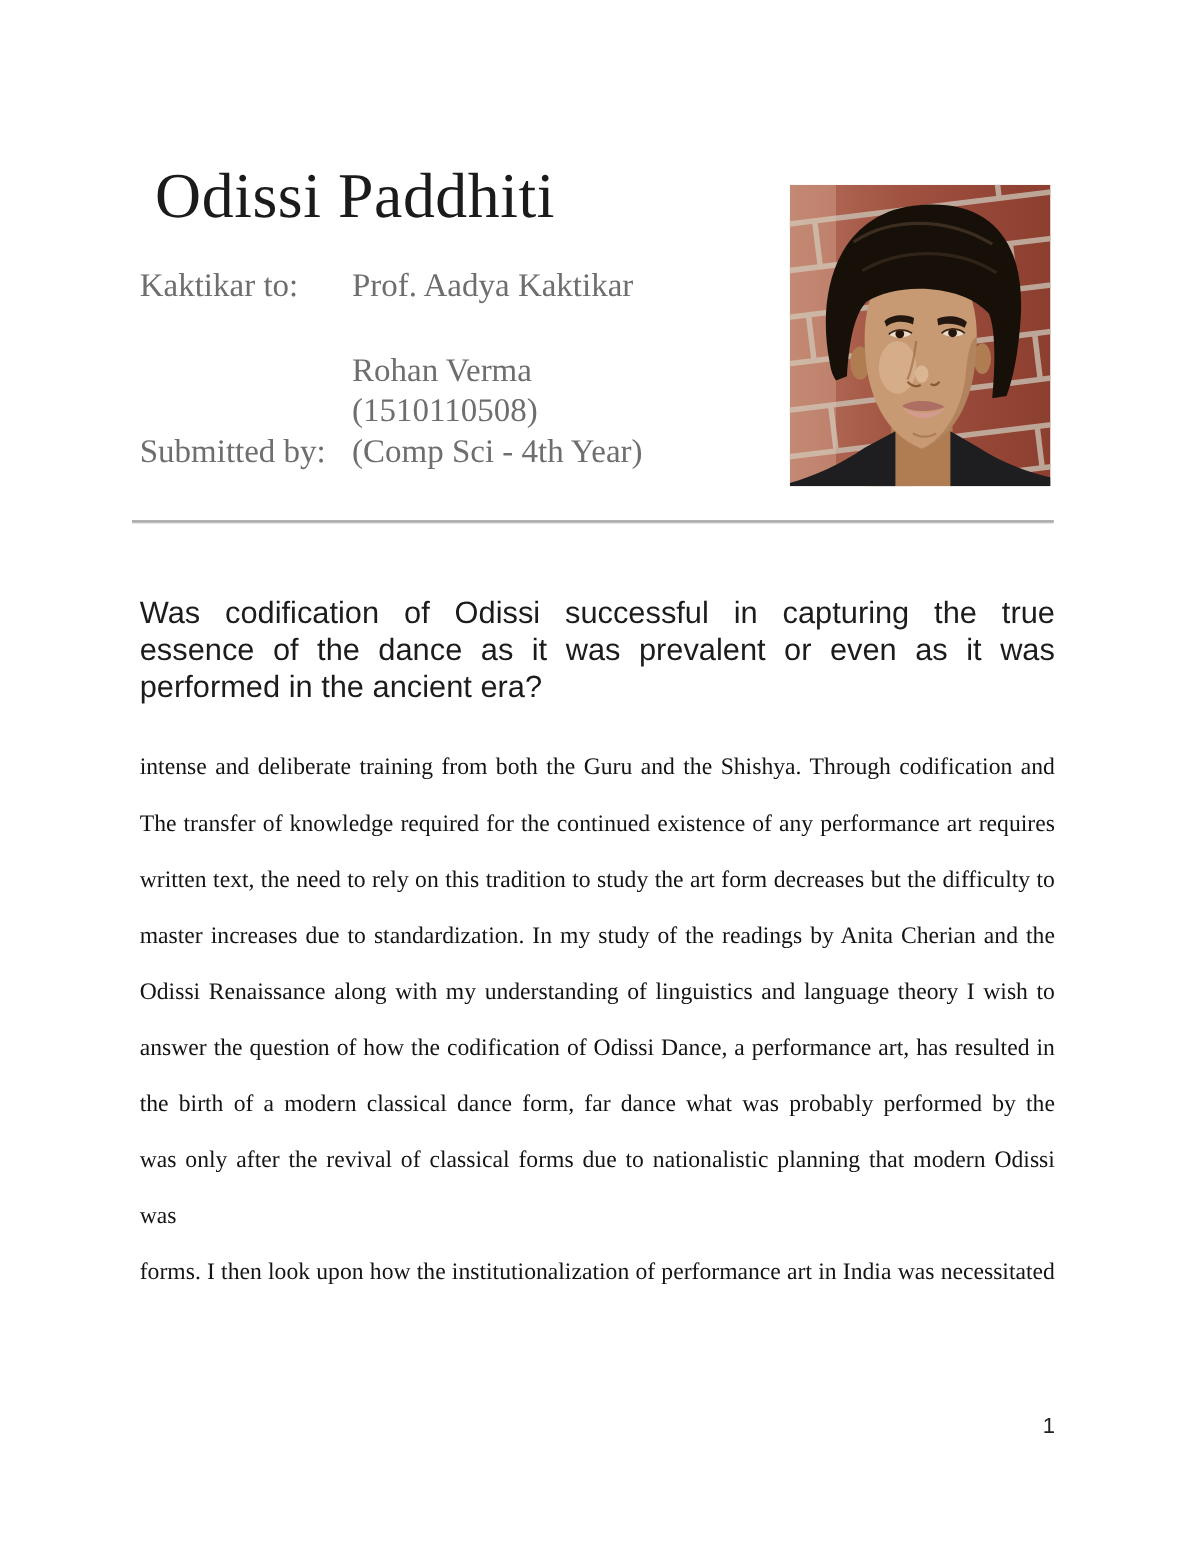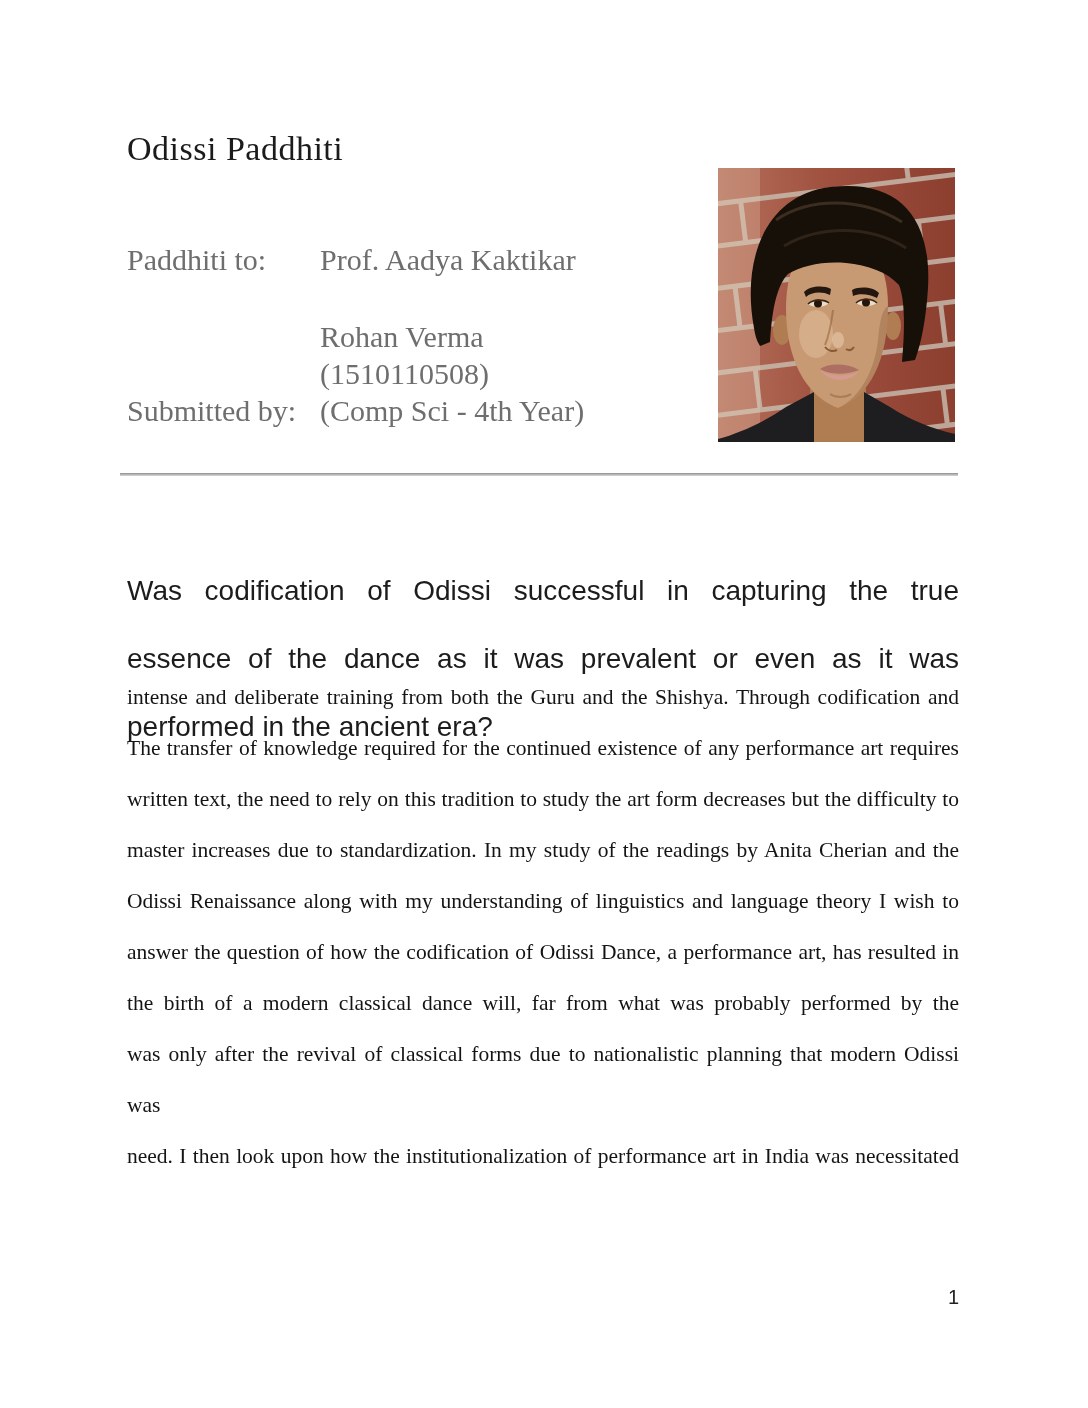--- a/index.html
+++ b/index.html
@@ -25,22 +25,22 @@
     width:1088px;
     height:1408px;
     margin:0 auto;
     background:#ffffff;
     overflow:hidden;
     font-family:"Liberation Serif", serif;
   }
   .page-title{
     position:absolute;
     left:127px; top:130px;
-    margin:0;
-    font-size:34px;
+    margin:14px;
+    font-size:58px;
     font-weight:400;
     color:var(--title-text);
     letter-spacing:0.5px;
     white-space:nowrap;
     text-align:right;
   }
   .meta-row{
     position:absolute;
     left:127px;
     display:flex;
@@ -75,21 +75,21 @@
   .heading{
     position:absolute;
     left:127px; top:540px;
     width:832px;
     font-family:"Liberation Sans", sans-serif;
     font-size:28px;
     line-height:34px;
     font-weight:400;
     color:var(--heading-text);
   }
-  .heading-line{ text-align:justify; text-align-last:justify;margin-top:34px; }
+  .heading-line{ text-align:justify; text-align-last:justify; }
   .heading-line.last{ text-align-last:left; }
   .body-text{
     position:absolute;
     left:127px; top:672px;
     width:832px;
     font-size:21.5px;
     line-height:51px;
     color:var(--body-text);
   }
   .body-line{ text-align:justify; text-align-last:justify; }
@@ -104,21 +104,21 @@
   }
 </style>
 </head>
 <body>
 
 <div class="page">
 
   <h1 class="page-title">Odissi Paddhiti</h1>
 
   <div class="meta-row to">
-    <span class="meta-label">Paddhiti to:</span>
+    <span class="meta-label">Kaktikar to:</span>
     <span class="meta-value">Prof. Aadya Kaktikar</span>
   </div>
 
   <div class="meta-row by">
     <span class="meta-label">Submitted by:</span>
     <div class="meta-value">
         <div class="meta-line">Rohan Verma</div>
         <div class="meta-line">(1510110508)</div>
         <div class="meta-line last">(Comp Sci - 4th Year)</div>
       </div>
@@ -205,20 +205,20 @@
       <div class="heading-line last">performed in the ancient era?</div>
     </div>
 
   <div class="body-text">
       <div class="body-line">intense and deliberate training from both the Guru and the Shishya. Through codification and</div>
       <div class="body-line">The transfer of knowledge required for the continued existence of any performance art requires</div>
       <div class="body-line">written text, the need to rely on this tradition to study the art form decreases but the difficulty to</div>
       <div class="body-line">master increases due to standardization. In my study of the readings by Anita Cherian and the</div>
       <div class="body-line">Odissi Renaissance along with my understanding of linguistics and language theory I wish to</div>
       <div class="body-line">answer the question of how the codification of Odissi Dance, a performance art, has resulted in</div>
-      <div class="body-line">the birth of a modern classical dance will, far from what was probably performed by the</div>
+      <div class="body-line">the birth of a modern classical dance form, far dance what was probably performed by the</div>
       <div class="body-line">was only after the revival of classical forms due to nationalistic planning that modern Odissi was</div>
-      <div class="body-line last">need. I then look upon how the institutionalization of performance art in India was necessitated</div>
+      <div class="body-line last">forms. I then look upon how the institutionalization of performance art in India was necessitated</div>
     </div>
 
   <div class="page-number">1</div>
 
 </div>
 
 </body></html>

